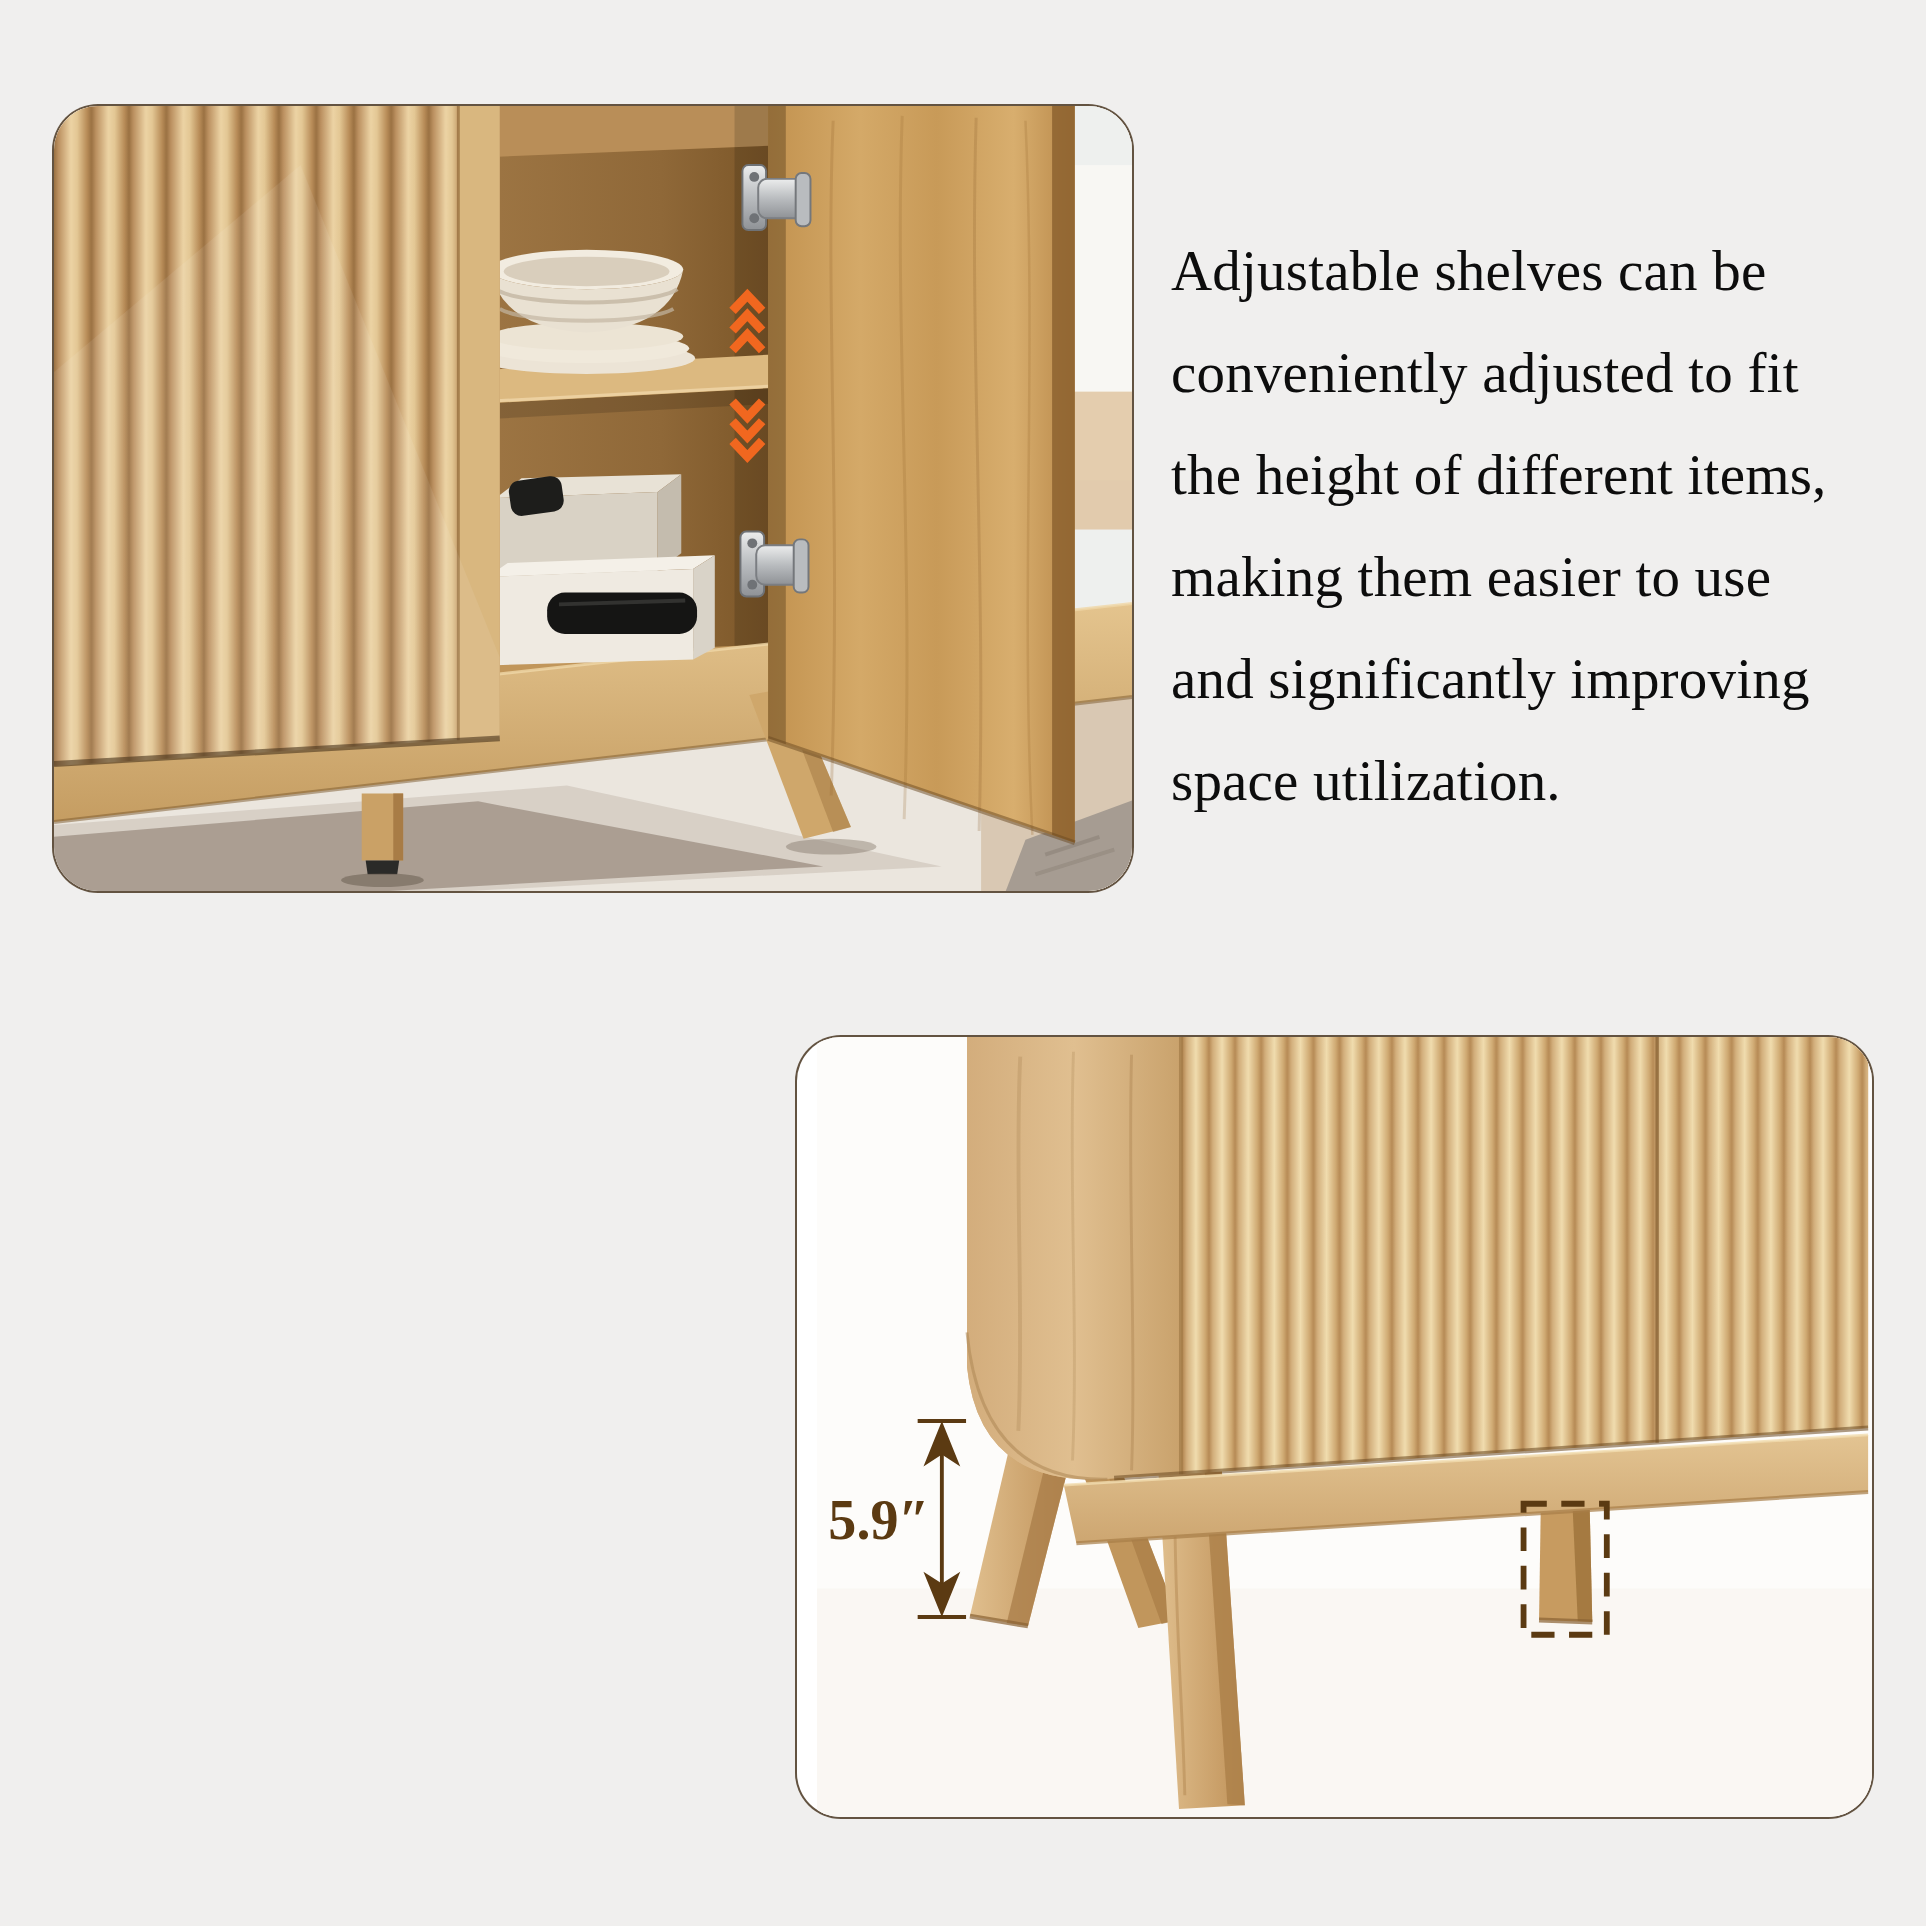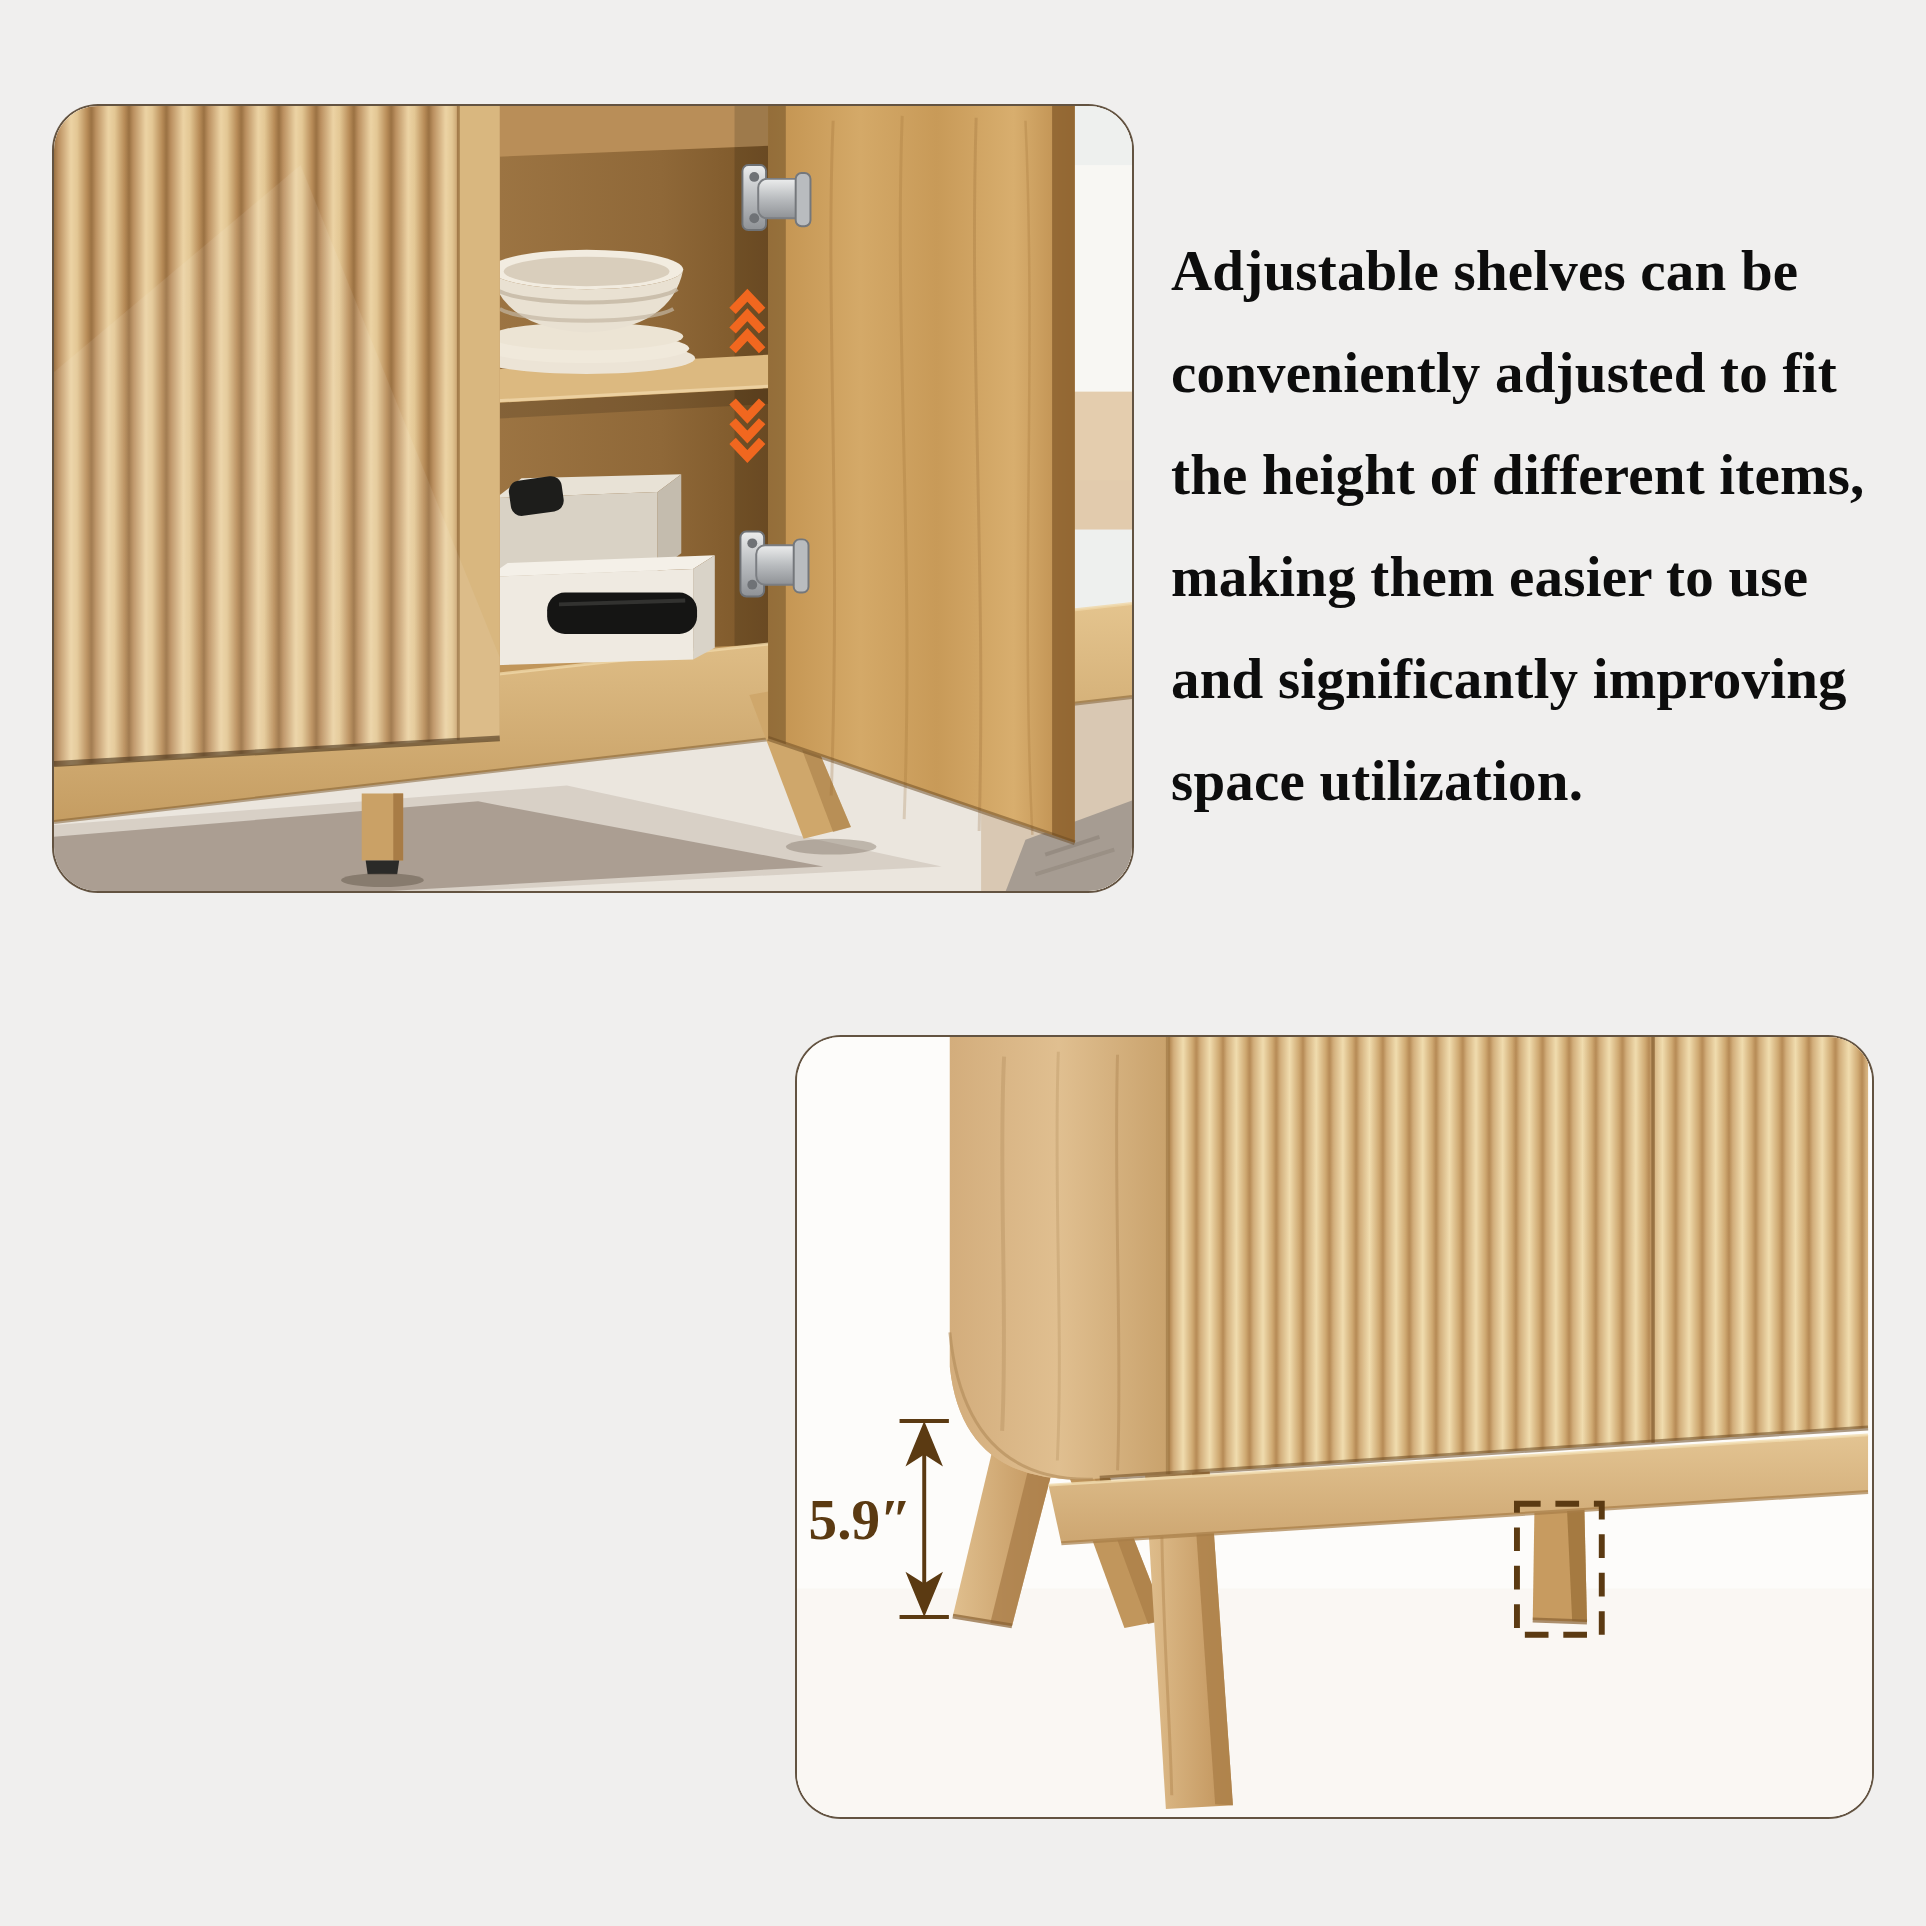--- a/index.html
+++ b/index.html
@@ -7,24 +7,24 @@
     position:relative;width:1927px;height:1927px;overflow:hidden;
     background:#f0efee;
     font-family:"Liberation Serif","DejaVu Serif",serif;
   }
   .photo-panel{
     position:absolute;border-radius:46px;overflow:hidden;
     border:2px solid rgba(72,53,32,.85);
     box-sizing:border-box;background:#fff;
   }
   #panel-top-left{left:52px;top:104px;width:1082px;height:789px;}
-  #panel-bottom-right{left:795px;top:1035px;width:1079px;height:784px;}
+  #panel-bottom-right{left:795px;top:1035px;width:1079px;height:784px;padding-left:20px;}
   .photo-panel svg{display:block;width:100%;height:100%;}
   .copy-block{
-    position:absolute;color:#0d0d0d;font-weight:700;
+    position:absolute;color:#0d0d0d;font-weight:400;
     white-space:pre-line;letter-spacing:0.2px;
   }
   #copy-top-right{left:1171px;top:220px;width:733px;font-size:57px;line-height:102px;}
   #copy-bottom-left{left:40px;top:1142px;width:733px;font-size:57px;line-height:99px;}
   .dim-label{font-weight:700;}
 </style>
 </head>
 <body>
 
 <div class="canvas">

